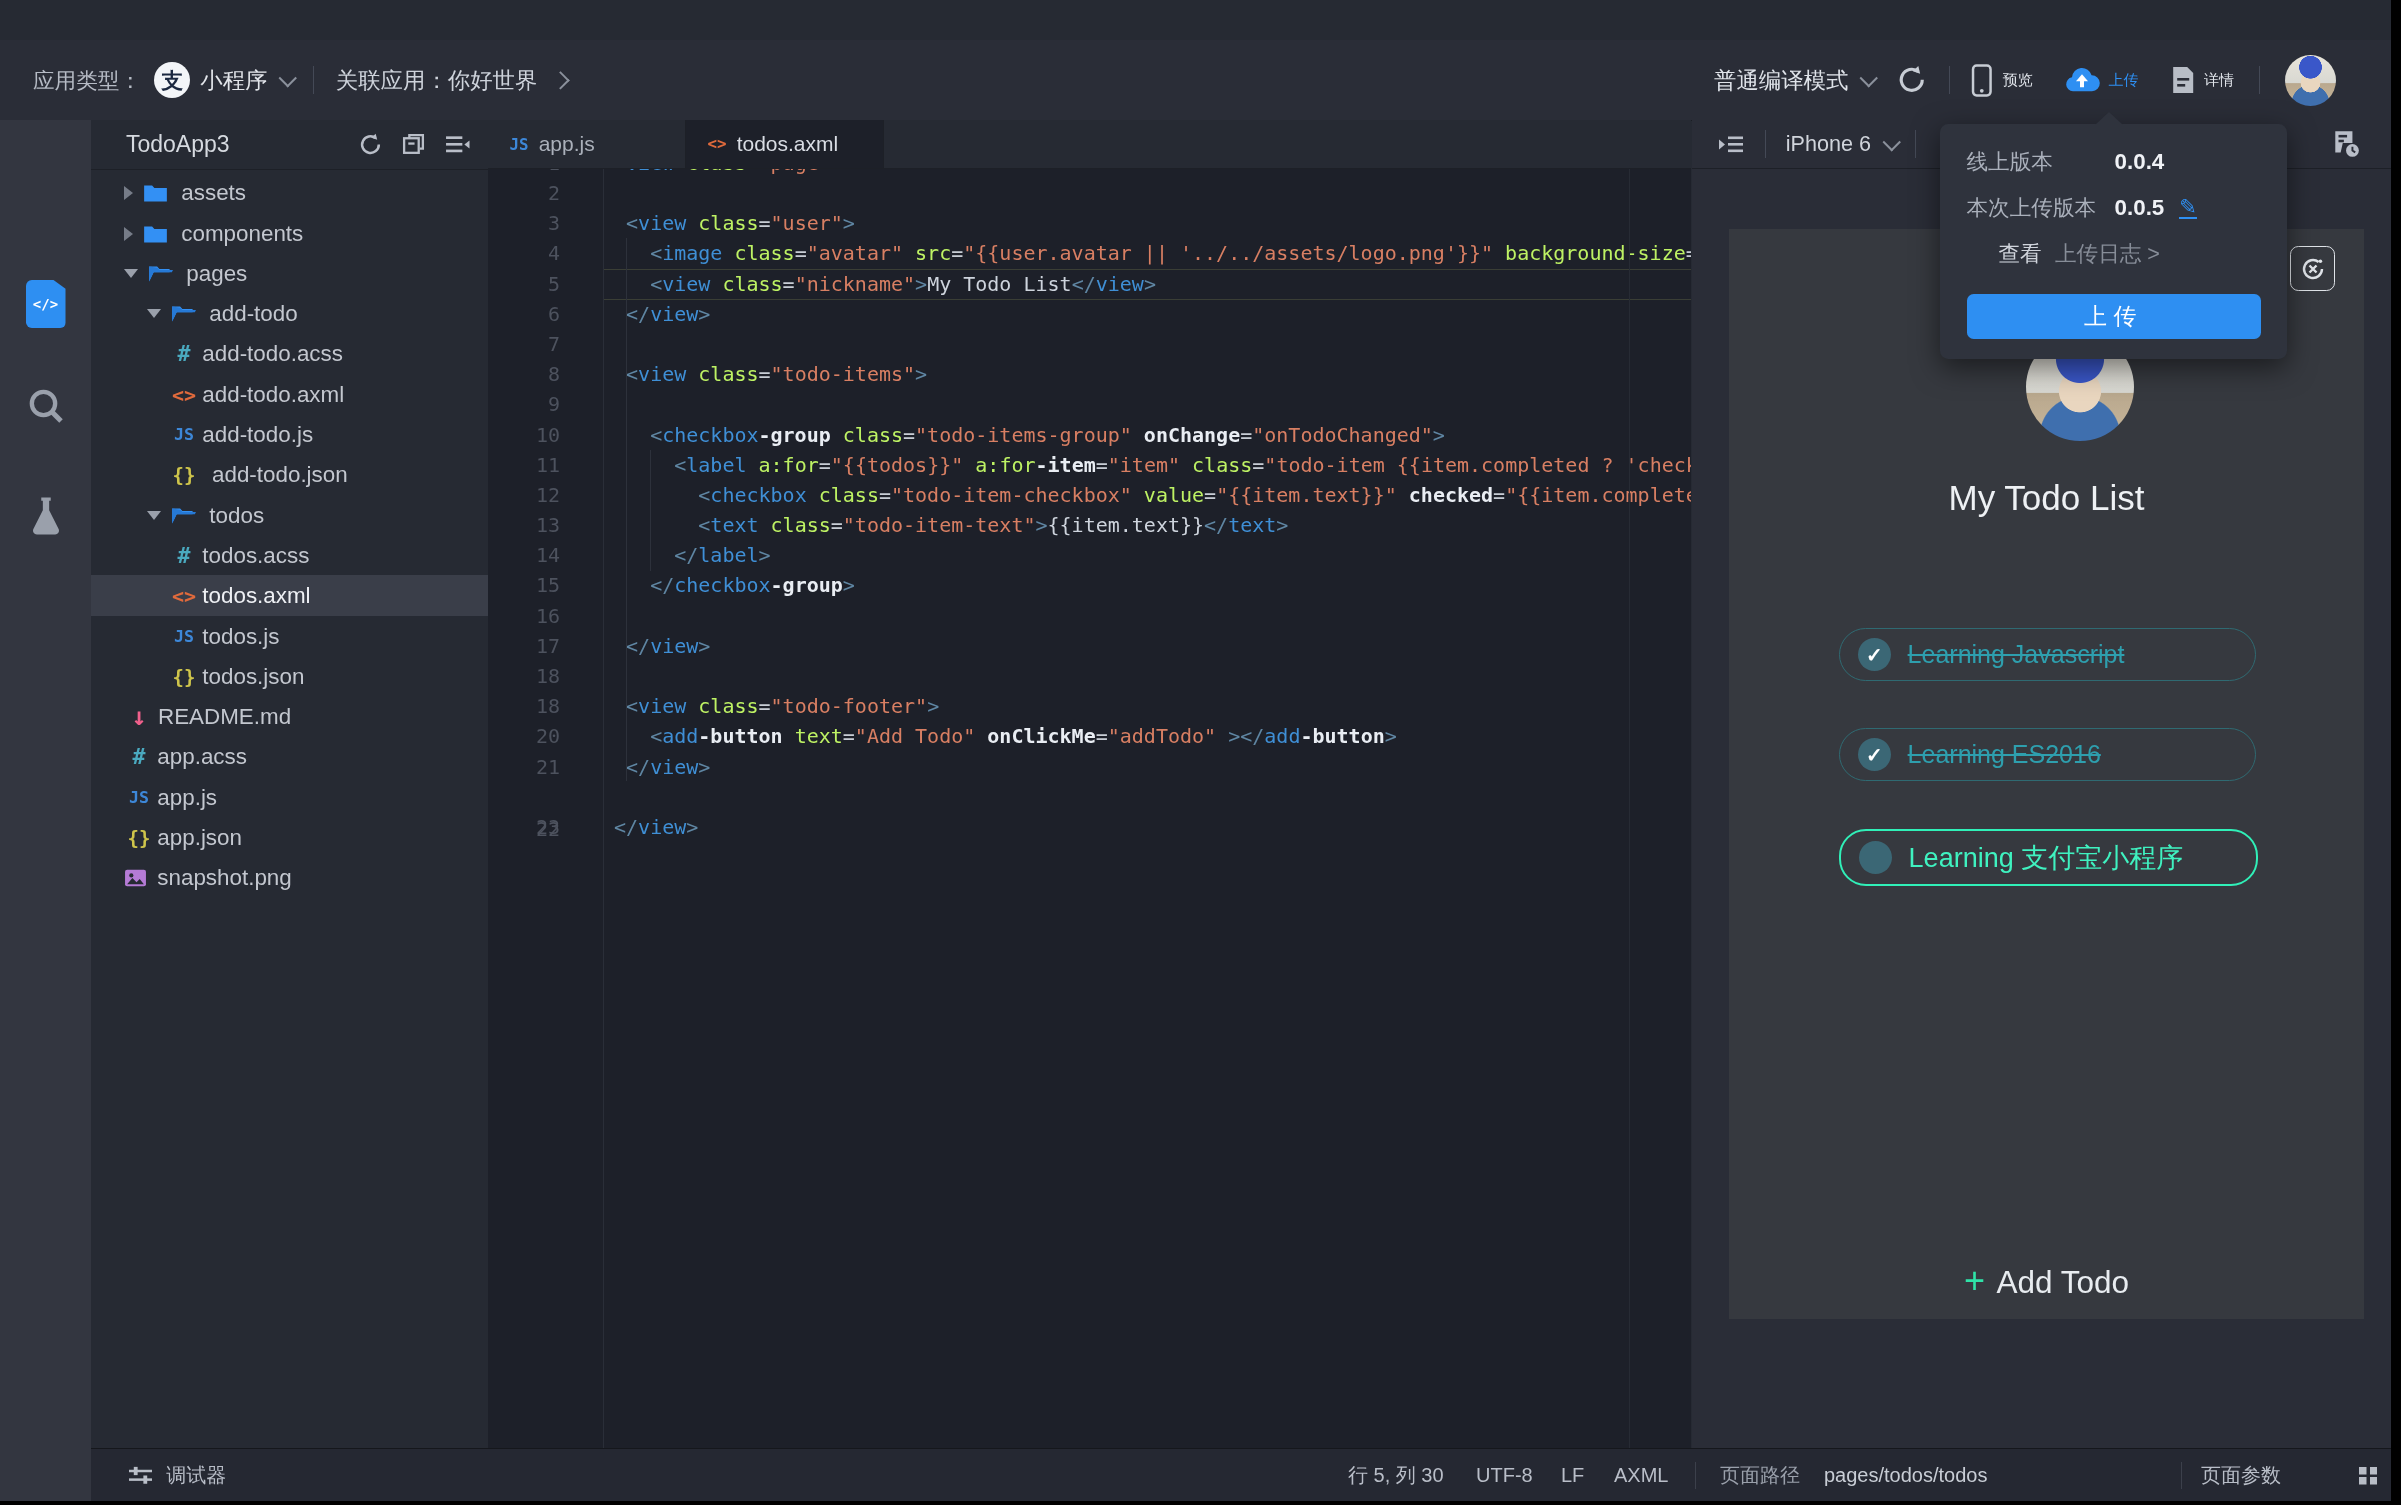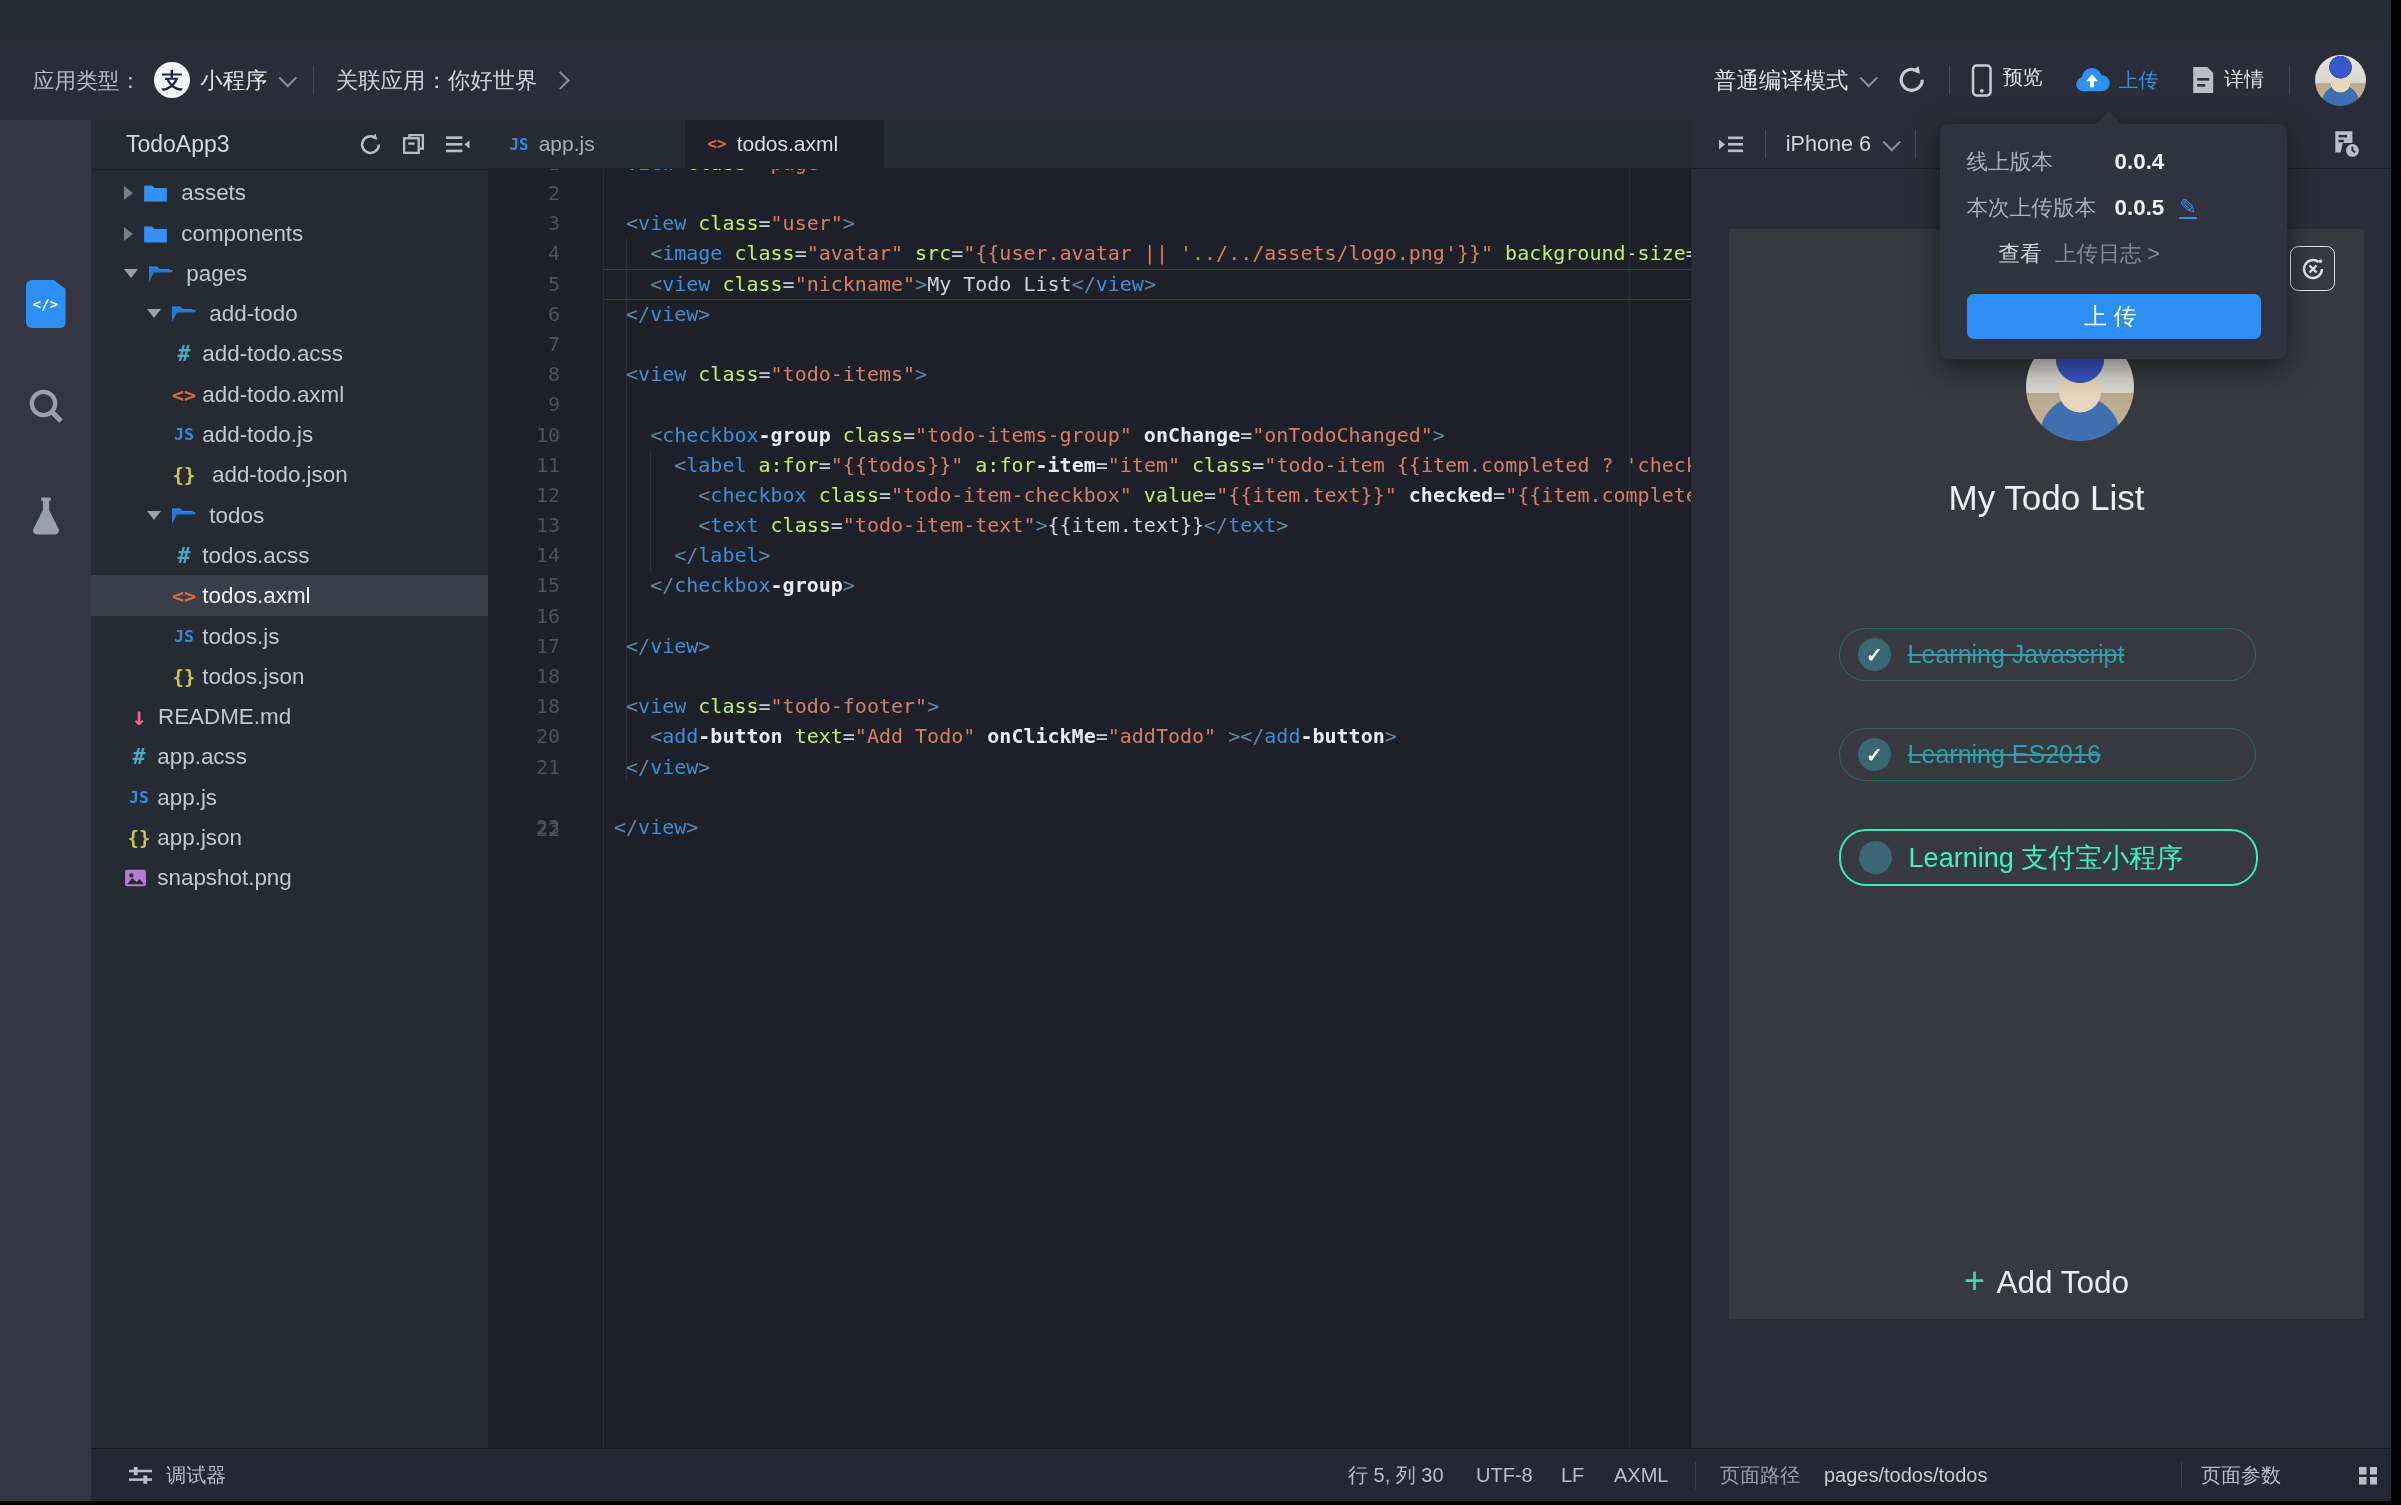--- a/index.html
+++ b/index.html
@@ -12,21 +12,21 @@
   
   .header{left:0;top:40px;width:100%;height:80px;background:#2a2d37;border-bottom:0.8px solid #1b1e24;}
   .hrow{display:flex;align-items:center;height:80px;}
   .hlabel{color:#b6bbc5;font-size:21.6px;}
   .hvalue{color:#e3e6eb;font-size:22.4px;}
   .vdiv{width:0.8px;height:28px;background:#444956;margin:0 21.6px;}
   .chev{display:inline-block;width:10.8px;height:10.8px;border-right:2.5px solid #8b919c;border-bottom:2.5px solid #8b919c;transform:rotate(45deg) translateY(-3.3px);margin-left:11.6px;}
   .chev.r{transform:rotate(-45deg);}
   .alipay{width:36px;height:36px;border-radius:50%;background:#f3f5f8;color:#1b2840;font-size:21.6px;font-weight:700;
     display:flex;align-items:center;justify-content:center;margin:0 10px 0 13.3px;}
-  .hbtn{display:flex;color:#dfe3e9;font-size:20px;}
+  .hbtn{display:flex;align-items:center;color:#dfe3e9;font-size:15px;}
   .blue{color:#2e8ff2 !important;}
   .avatar-photo{border-radius:50%;overflow:hidden;background:
      radial-gradient(circle at 50% 24%, #3a57c9 0 24%, rgba(0,0,0,0) 25%),
      radial-gradient(circle at 50% 54%, #e9d6bf 0 26%, rgba(0,0,0,0) 27%),
      radial-gradient(circle at 50% 96%, #3f6fae 0 34%, rgba(0,0,0,0) 35%),
      linear-gradient(180deg,#e8e4da 0%,#d8d8d2 55%,#b9a88e 56%,#c8b79b 100%);}
   
   .activity{left:0;top:120px;width:91px;height:1381px;background:#333640;}
   .act-item{position:absolute;left:0;width:91px;height:80px;display:flex;align-items:center;justify-content:center;}
   .codefile{width:40px;height:48px;background:#2e8ff2;border-radius:5.8px;clip-path:polygon(0 0,70% 0,100% 18%,100% 100%,0 100%);

